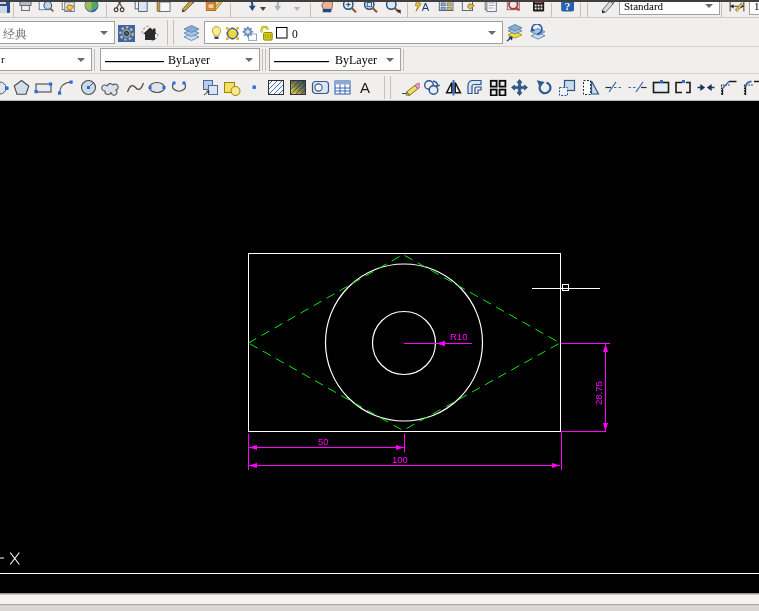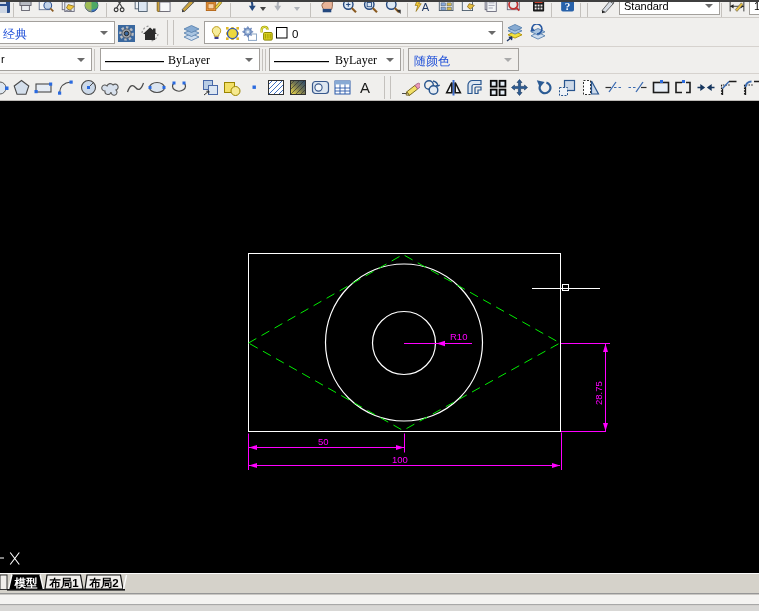--- a/index.html
+++ b/index.html
@@ -8,22 +8,22 @@
 #topstrip{left:0;top:0;width:759px;height:2px;background:#3f3f3f;}
 #row1{left:0;top:2px;width:759px;height:15px;background:#f0efed;border-bottom:1px solid #cfccc8;}
 #row2{left:0;top:18px;width:759px;height:28px;background:#f0efed;border-bottom:1px solid #d6d2ce;}
 #row3{left:0;top:47px;width:759px;height:26px;background:#f0efed;border-bottom:1px solid #d6d2ce;}
 #row4{left:0;top:74px;width:759px;height:26px;background:#f0efed;border-bottom:1px solid #bdbab6;}
 #canvas{left:0;top:101px;width:759px;height:597px;background:#000;}
 .vsep1{position:absolute;width:1px;background:#c4c1bd;}
 .combo{position:absolute;background:#fff;border:1px solid #a3a09c;}
 .combo .dd{position:absolute;right:3px;top:1px;bottom:1px;width:12px;}
 .dd svg{position:absolute;left:1px;top:50%;margin-top:-2px;}
-.ctext{position:absolute;font-size:11px;color:#000;white-space:nowrap;}
-.gray{color:#1d4ed8;}
+.ctext{position:absolute;font-size:11px;color:#000;white-space:nowrap;font-family:Liberation Serif, serif;}
+.gray{color:#737373;}
 #tabline{left:0;top:573px;width:759px;height:1px;background:#fcfcfc;}
 #tabbar{left:0;top:574px;width:759px;height:19px;background:#d6d3cb;}
 #bline1{left:0;top:593px;width:759px;height:1px;background:#969696;}
 #bline1b{left:0;top:594px;width:759px;height:1px;background:#c9c7c3;}
 #bband{left:0;top:595px;width:759px;height:9px;background:#f4f3f1;}
 #bline2{left:0;top:604px;width:759px;height:1px;background:#a8a8a8;}
 #bline2b{left:0;top:605px;width:759px;height:1px;background:#d2d0cd;}
 #bband2{left:0;top:606px;width:759px;height:5px;background:#d8d7d5;}
 </style>
 </head>
@@ -317,28 +317,20 @@
         </svg>
       <div class="ctext" style="left:65px;top:4px;font-family:'Liberation Serif',serif;font-size:12px;">ByLayer</div>
       <div class="dd">
           <svg width="9" height="5">
             <path d="M0 0h8l-4 4z" fill="#6a6a6a"></path>
           </svg>
         </div>
     </div>
     <div class="vsep1" style="left:403px;top:2px;height:22px;"></div>
 
-    <div class="combo" style="left:408px;top:1px;width:109px;height:21px;background:#f1efec;">
-      <div class="ctext gray" style="left:5px;top:4px;font-size:12px;">随颜色</div>
-      <div class="dd">
-          <svg width="9" height="5">
-            <path d="M0 0h8l-4 4z" fill="#aaa"></path>
-          </svg>
-        </div>
-    </div>
   </div>
   <div id="row4" class="abs">
     <svg class="abs" style="left:-9px;top:5px" width="18" height="17" viewBox="0 0 18 17">
         <circle cx="9" cy="9" r="6" fill="#dde6f0" stroke="#5a5a5a"></circle>
         <rect x="0" y="7.5" width="3.5" height="3.5" fill="#2a6adf"></rect>
         <rect x="14" y="7.5" width="3.5" height="3.5" fill="#2a6adf"></rect>
       </svg>
     <svg class="abs" style="left:13px;top:5px" width="17" height="17" viewBox="0 0 17 17">
         <path d="M8.5 1.5 L15.8 7 L13 15.2 L4 15.2 L1.2 7 Z" fill="#d4dfec" stroke="#4a4a4a" stroke-width="1.1"></path>
       </svg>
@@ -532,34 +524,19 @@
       <line x1="605.5" y1="344" x2="605.5" y2="431" stroke="#ff00ff" stroke-width="1"></line>
       <path d="M605.5 344 L603 352 L608 352 Z" fill="#ff00ff"></path>
       <path d="M605.5 431 L603 423 L608 423 Z" fill="#ff00ff"></path>
       <text x="0" y="0" fill="#ff00ff" font-size="9.5" font-family="Liberation Sans" transform="translate(601.5,405) rotate(-90)">28.75</text>
 
       <path d="M10.2 552.5 L19.3 564.5 M19.3 552.5 L10.2 564.5" stroke="#fff" stroke-width="1.1" fill="none"></path>
       <line x1="0" y1="558" x2="4" y2="558" stroke="#fff" stroke-width="1"></line>
     </svg>
   </div>
   <div id="tabline" class="abs"></div>
-  <div id="tabbar" class="abs">
-    <svg width="759" height="19" style="position:absolute;left:0;top:0">
-      <rect x="0" y="0" width="759" height="19" fill="#d5d2ca"></rect>
-      <rect x="0" y="1" width="7" height="14.5" fill="#f0eeeb" stroke="#333" stroke-width="1"></rect>
-      <path d="M12 0.5 L40 0.5 L43.5 15.5 L8.5 15.5 Z" fill="#000"></path>
-      <path d="M12 0.5 L8.5 15.5 M40 0.5 L43.5 15.5" stroke="#fafafa" stroke-width="1.4" fill="none"></path>
-      <path d="M47 1 L80.5 1 L83 15 L45 15 Z" fill="#f2f0ed" stroke="#141414" stroke-width="1.2"></path>
-      <path d="M87 1 L120.5 1 L123 15 L85 15 Z" fill="#f2f0ed" stroke="#141414" stroke-width="1.2"></path>
-      <path d="M126.5 1 L123.5 15" stroke="#fafafa" stroke-width="1.4"></path>
-      <rect x="7" y="15" width="118" height="1.6" fill="#141414"></rect>
-      <text x="26" y="12.5" font-size="11.5" font-weight="bold" font-family="Liberation Sans" fill="#fff" text-anchor="middle">模型</text>
-      <text x="64" y="12.5" font-size="11.5" font-weight="bold" font-family="Liberation Sans" fill="#000" text-anchor="middle">布局1</text>
-      <text x="104" y="12.5" font-size="11.5" font-weight="bold" font-family="Liberation Sans" fill="#000" text-anchor="middle">布局2</text>
-    </svg>
-  </div>
   <div id="bline1" class="abs"></div>
     <div id="bline1b" class="abs"></div>
   <div id="bband" class="abs"></div>
   <div id="bline2" class="abs"></div>
     <div id="bline2b" class="abs"></div>
   <div id="bband2" class="abs"></div>
 </div>
 
 </body></html>

